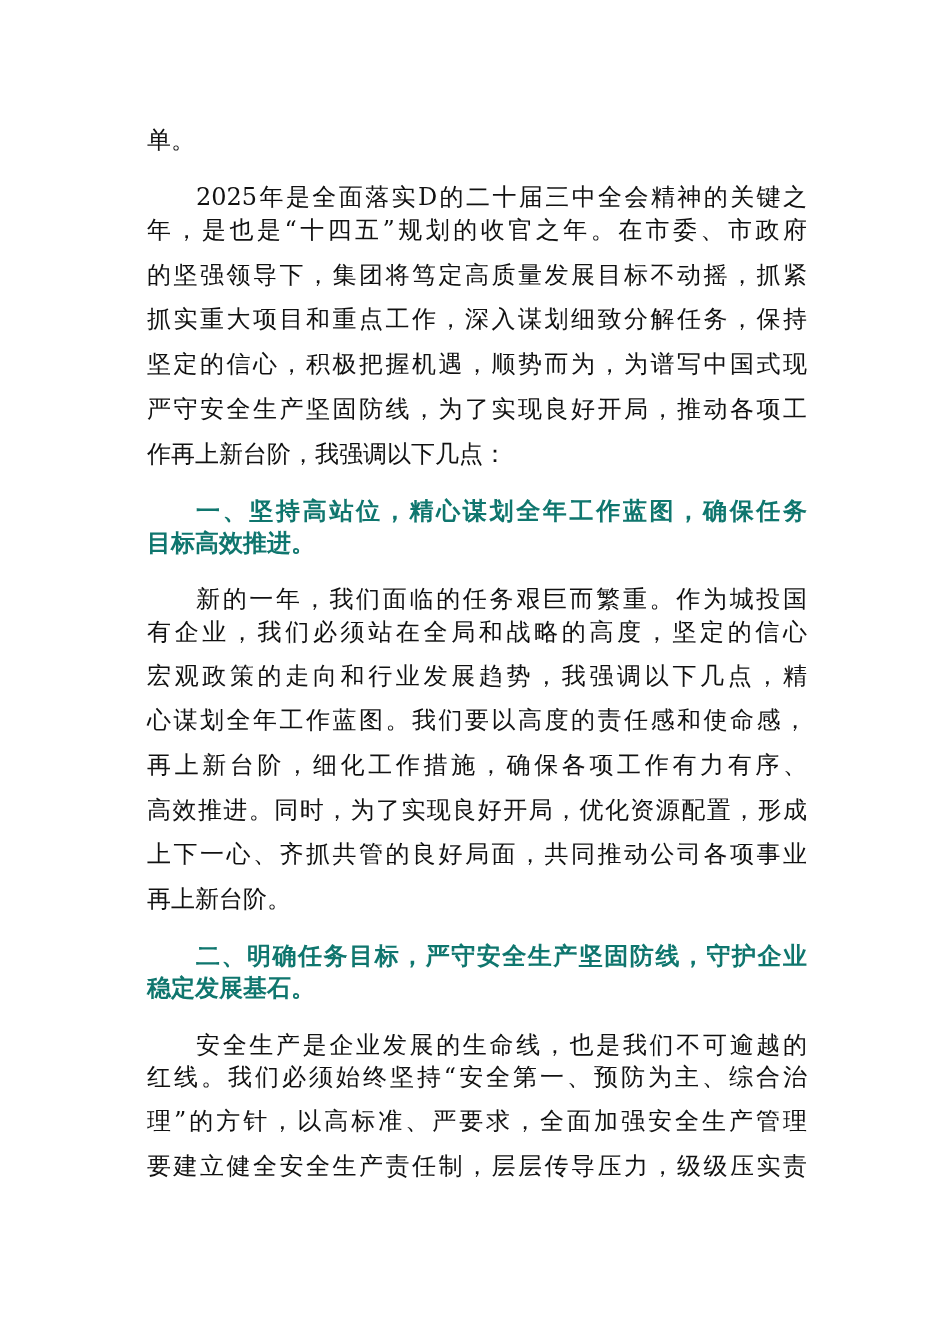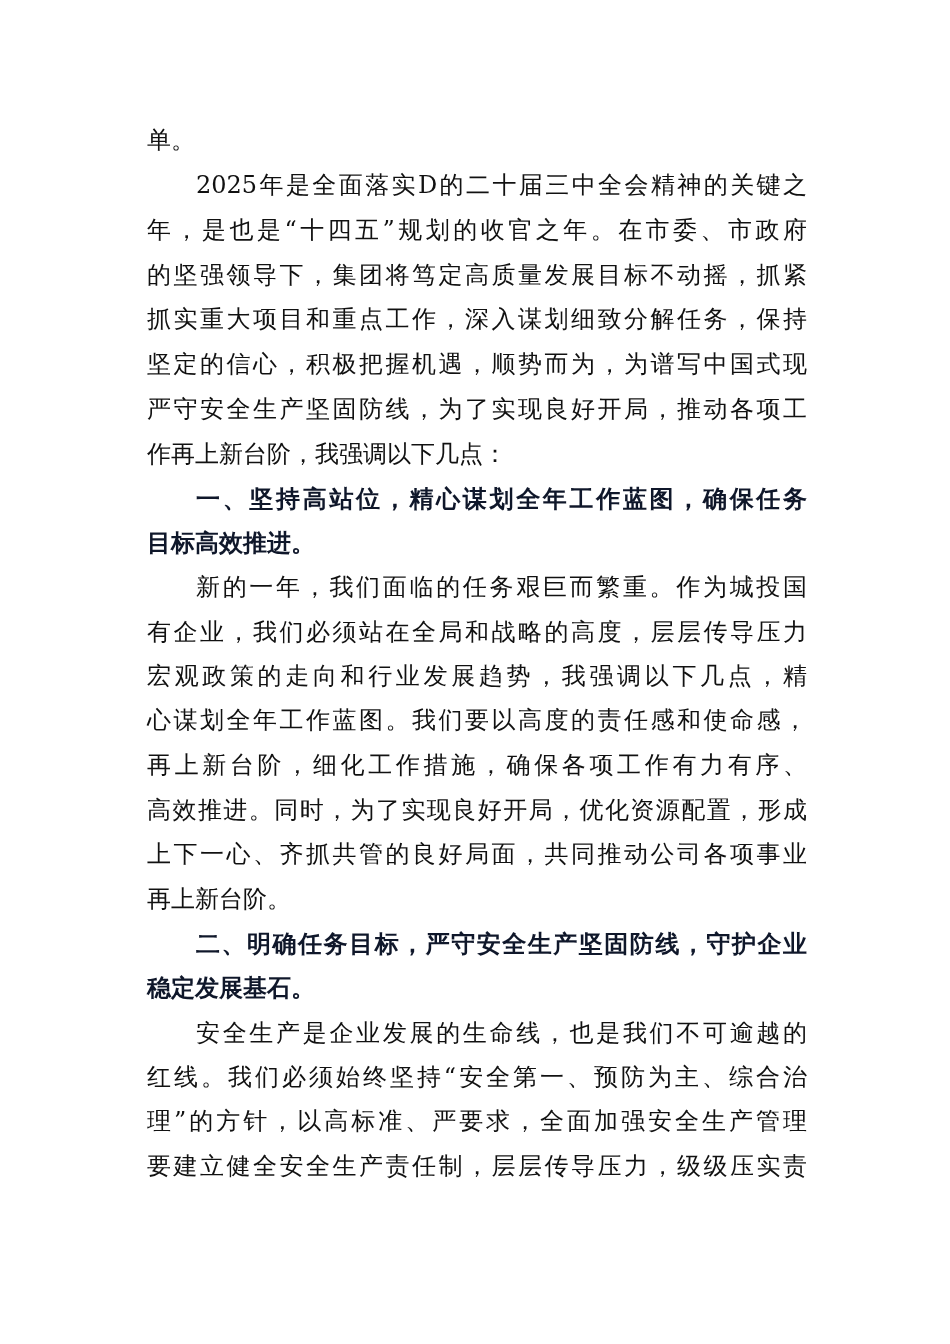--- a/index.html
+++ b/index.html
@@ -12,43 +12,43 @@
     height: 44px;
     line-height: 44px;
     font-family: "DejaVu Serif", "Liberation Serif", serif;
     font-size: 24px;
     color: #111111;
     white-space: nowrap;
     text-align: justify;
     text-align-last: justify;
   }
   .line.last { text-align-last: left; }
-  .line.indent { left: 196px; width: 611px; }
+  .line.indent { left: 196px; width: 611px; margin-top: 12px; }
   .line.heading {
     font-family: "DejaVu Sans", "Liberation Sans", sans-serif;
     font-weight: bold;
-    color: #0f172a;
+    color: #0f766e;
   }
 </style>
 </head>
 <body>
 
 <div class="page">
   <div class="line last" style="top:118px">单。</div>
   <div class="line indent" style="top:163px">2025年是全面落实D的二十届三中全会精神的关键之</div>
   <div class="line" style="top:208px">年，是也是“十四五”规划的收官之年。在市委、市政府</div>
   <div class="line" style="top:253px">的坚强领导下，集团将笃定高质量发展目标不动摇，抓紧</div>
   <div class="line" style="top:297px">抓实重大项目和重点工作，深入谋划细致分解任务，保持</div>
   <div class="line" style="top:342px">坚定的信心，积极把握机遇，顺势而为，为谱写中国式现</div>
   <div class="line" style="top:387px">严守安全生产坚固防线，为了实现良好开局，推动各项工</div>
   <div class="line last" style="top:432px">作再上新台阶，我强调以下几点：</div>
   <div class="line heading indent" style="top:477px">一、坚持高站位，精心谋划全年工作蓝图，确保任务</div>
   <div class="line heading last" style="top:521px">目标高效推进。</div>
   <div class="line indent" style="top:565px">新的一年，我们面临的任务艰巨而繁重。作为城投国</div>
-  <div class="line" style="top:610px">有企业，我们必须站在全局和战略的高度，层层传导压力</div>
+  <div class="line" style="top:610px">有企业，我们必须站在全局和战略的高度，坚定的信心</div>
   <div class="line" style="top:654px">宏观政策的走向和行业发展趋势，我强调以下几点，精</div>
   <div class="line" style="top:698px">心谋划全年工作蓝图。我们要以高度的责任感和使命感，</div>
   <div class="line" style="top:743px">再上新台阶，细化工作措施，确保各项工作有力有序、</div>
   <div class="line" style="top:788px">高效推进。同时，为了实现良好开局，优化资源配置，形成</div>
   <div class="line" style="top:832px">上下一心、齐抓共管的良好局面，共同推动公司各项事业</div>
   <div class="line last" style="top:877px">再上新台阶。</div>
   <div class="line heading indent" style="top:922px">二、明确任务目标，严守安全生产坚固防线，守护企业</div>
   <div class="line heading last" style="top:966px">稳定发展基石。</div>
   <div class="line indent" style="top:1011px">安全生产是企业发展的生命线，也是我们不可逾越的</div>
   <div class="line" style="top:1055px">红线。我们必须始终坚持“安全第一、预防为主、综合治</div>

